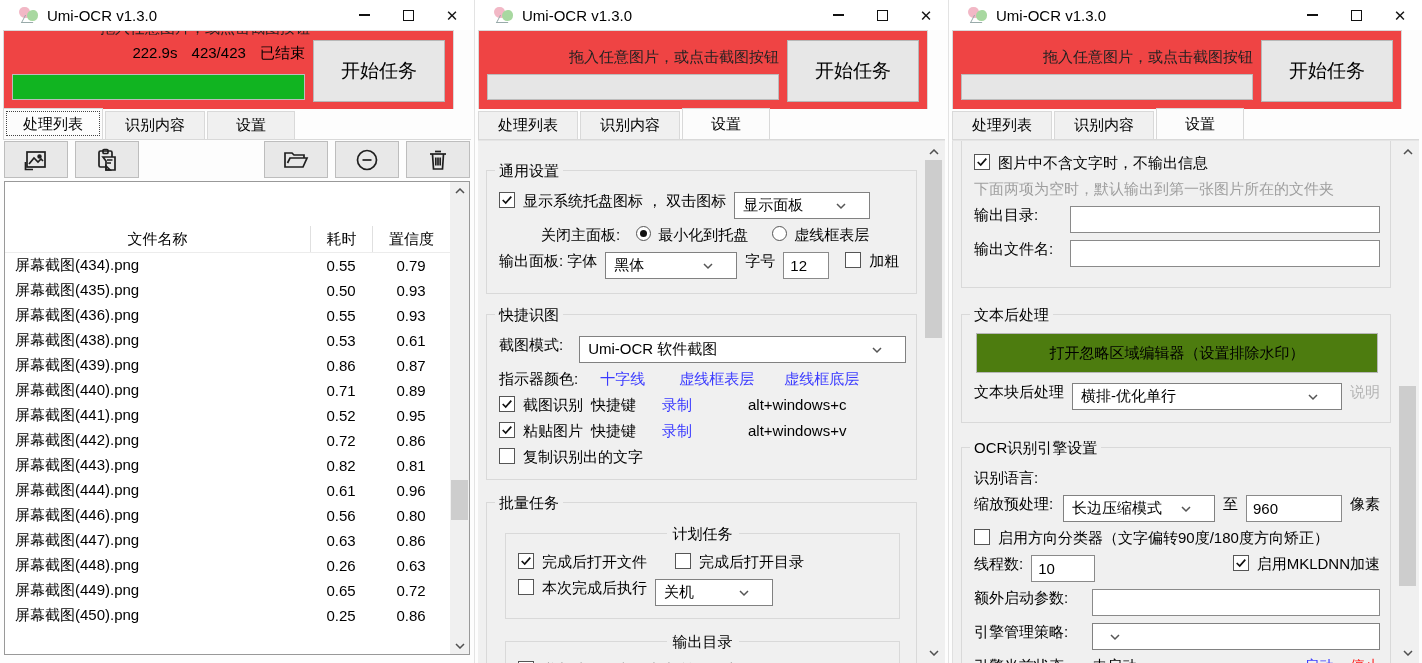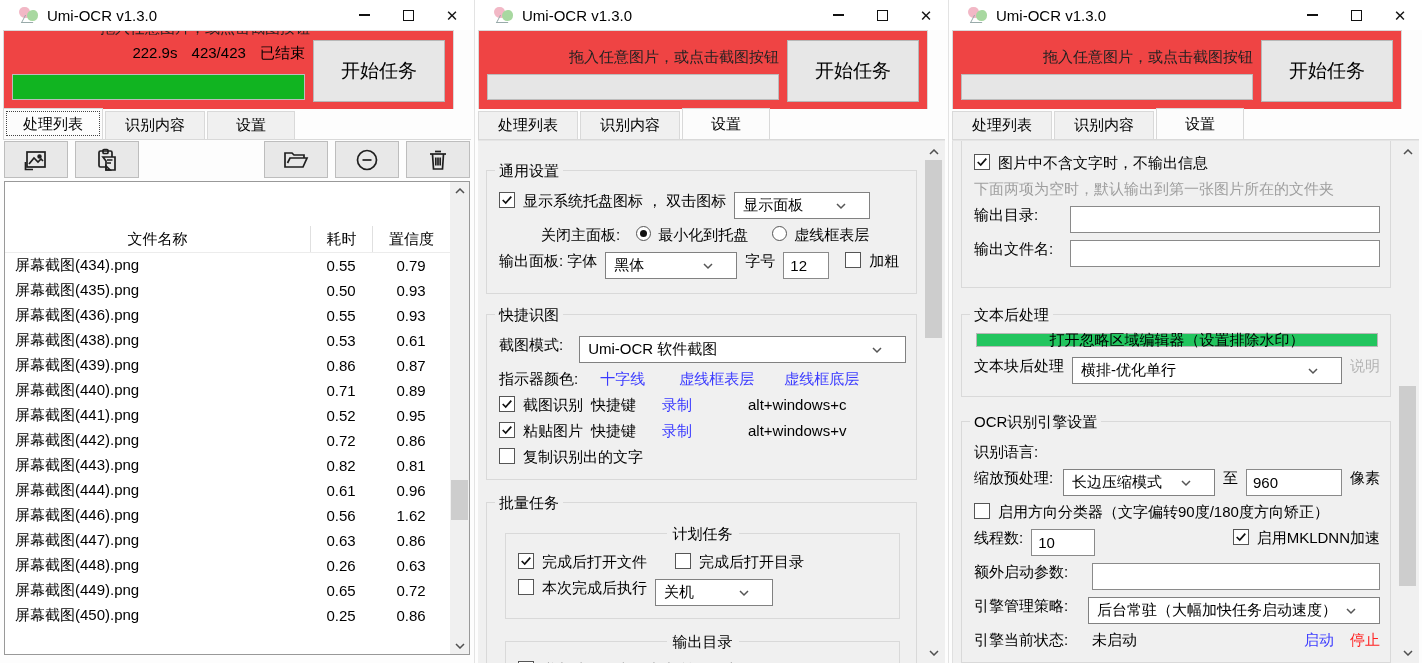--- a/index.html
+++ b/index.html
@@ -87,21 +87,21 @@
   .cb svg{stroke:#111; stroke-width:2; fill:none;}
   .radio{width:15px; height:15px; border-radius:50%; background:#fff; border:1px solid #555; display:inline-flex; align-items:center; justify-content:center; flex:0 0 auto; margin-right:7px;}
   .radio .dot{width:7px; height:7px; border-radius:50%; background:#111;}
 
   .combo{height:27px; background:#fff; border:1px solid #818181; display:inline-flex; align-items:center; padding:0 22px 0 8px; font-size:15px; color:#000; justify-content:space-between; flex:0 0 auto;}
   .combo svg{stroke:#555; stroke-width:1.5; fill:none; margin-left:8px;}
   .tinput{height:27px; background:#fff; border:1px solid #8a8a8a; font-size:15px; color:#000; padding:0 6px; font-family:inherit;}
 
   .innerbox{border:1px solid #d9d9d9; margin:16px 6px 0 6px; position:relative; padding:12px 10px 10px 12px;}
   .innerbox-title{position:absolute; top:-9px; left:50%; transform:translateX(-50%); background:#f0f0f0; padding:0 6px; font-size:15px; color:#000;}
-  .bigbtn{height:14px; background:#22c55e; border:1px solid #b7b7b7; display:flex; align-items:center; justify-content:center; font-size:15px; color:#000; margin:4px 2px 10px 2px;}
+  .bigbtn{height:40px; background:#4d7c0f; border:1px solid #b7b7b7; display:flex; align-items:center; justify-content:center; font-size:15px; color:#000; margin:4px 2px 10px 2px;}
 </style>
 </head>
 <body>
 
 <div class="app">
 
   <div class="window">
     <div class="titlebar">
       <div class="appicon">
           <div class="blob1"></div>
@@ -236,21 +236,21 @@
               <div class="tc-conf">0.81</div>
             </div>
             <div class="trow">
               <div class="tc-name">屏幕截图(444).png</div>
               <div class="tc-time">0.61</div>
               <div class="tc-conf">0.96</div>
             </div>
             <div class="trow">
               <div class="tc-name">屏幕截图(446).png</div>
               <div class="tc-time">0.56</div>
-              <div class="tc-conf">1.62</div>
+              <div class="tc-conf">0.80</div>
             </div>
             <div class="trow">
               <div class="tc-name">屏幕截图(447).png</div>
               <div class="tc-time">0.63</div>
               <div class="tc-conf">0.86</div>
             </div>
             <div class="trow">
               <div class="tc-name">屏幕截图(448).png</div>
               <div class="tc-time">0.26</div>
               <div class="tc-conf">0.63</div>
@@ -598,21 +598,20 @@
               </span>
             <span class="lbl">启用MKLDNN加速</span>
           </div>
           <div class="grow">
             <span class="lbl" style="width:118px">额外启动参数:</span>
             <input class="tinput" style="flex: 1 1 0%;">
           </div>
           <div class="grow">
             <span class="lbl" style="width:118px">引擎管理策略:</span>
             <div class="combo" style="flex:1">
-                <span>后台常驻（大幅加快任务启动速度）</span>
                 <svg width="12" height="8">
                   <polyline points="2,2 6,6 10,2"></polyline>
                 </svg>
               </div>
           </div>
           <div class="grow" style="margin-bottom:2px">
             <span class="lbl" style="width:118px">引擎当前状态:</span>
             <span class="lbl">未启动</span>
             <span style="flex:1"></span>
             <span class="link">启动</span>

